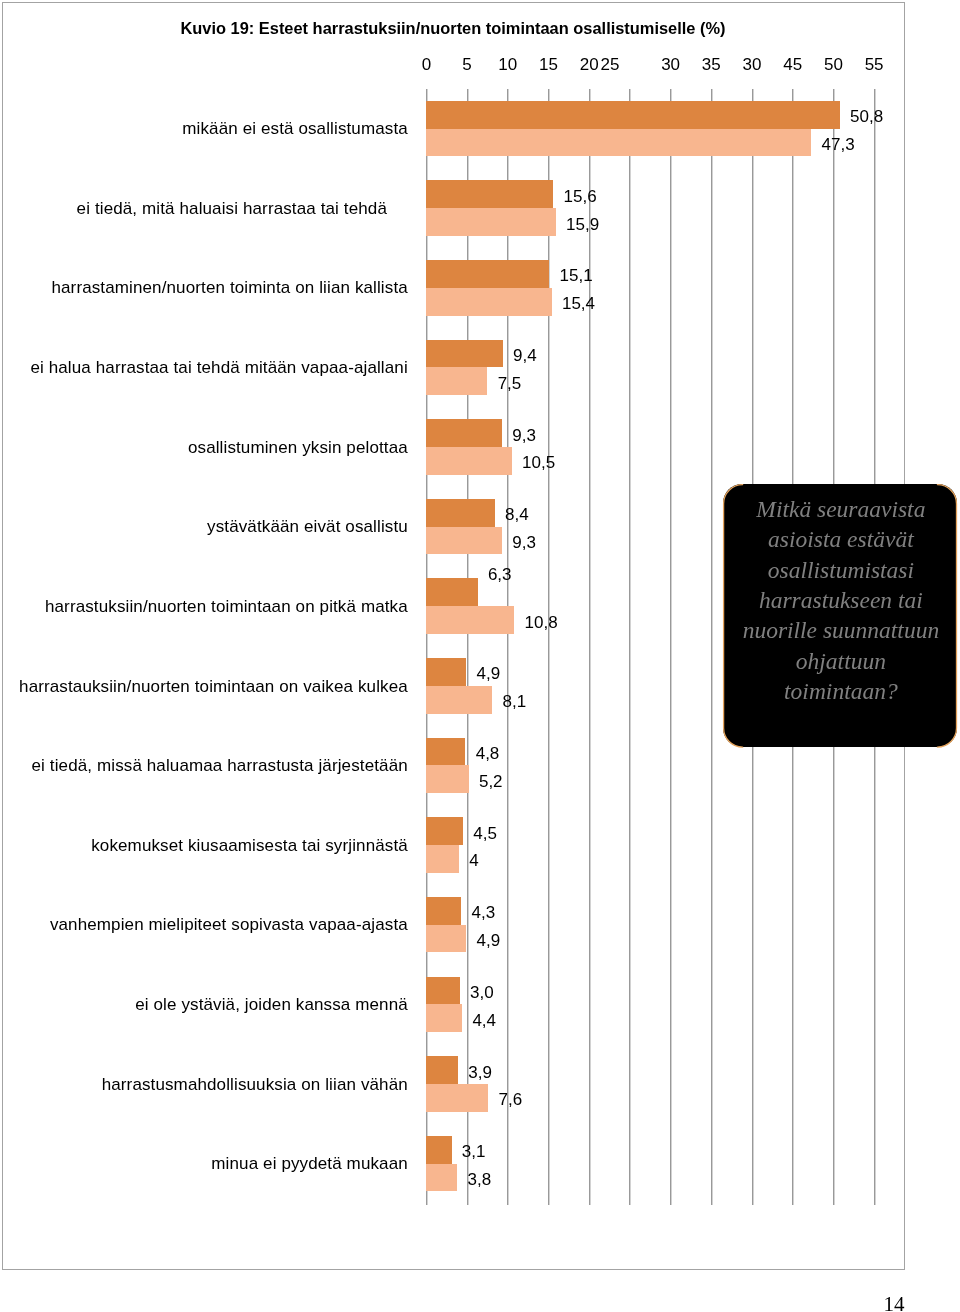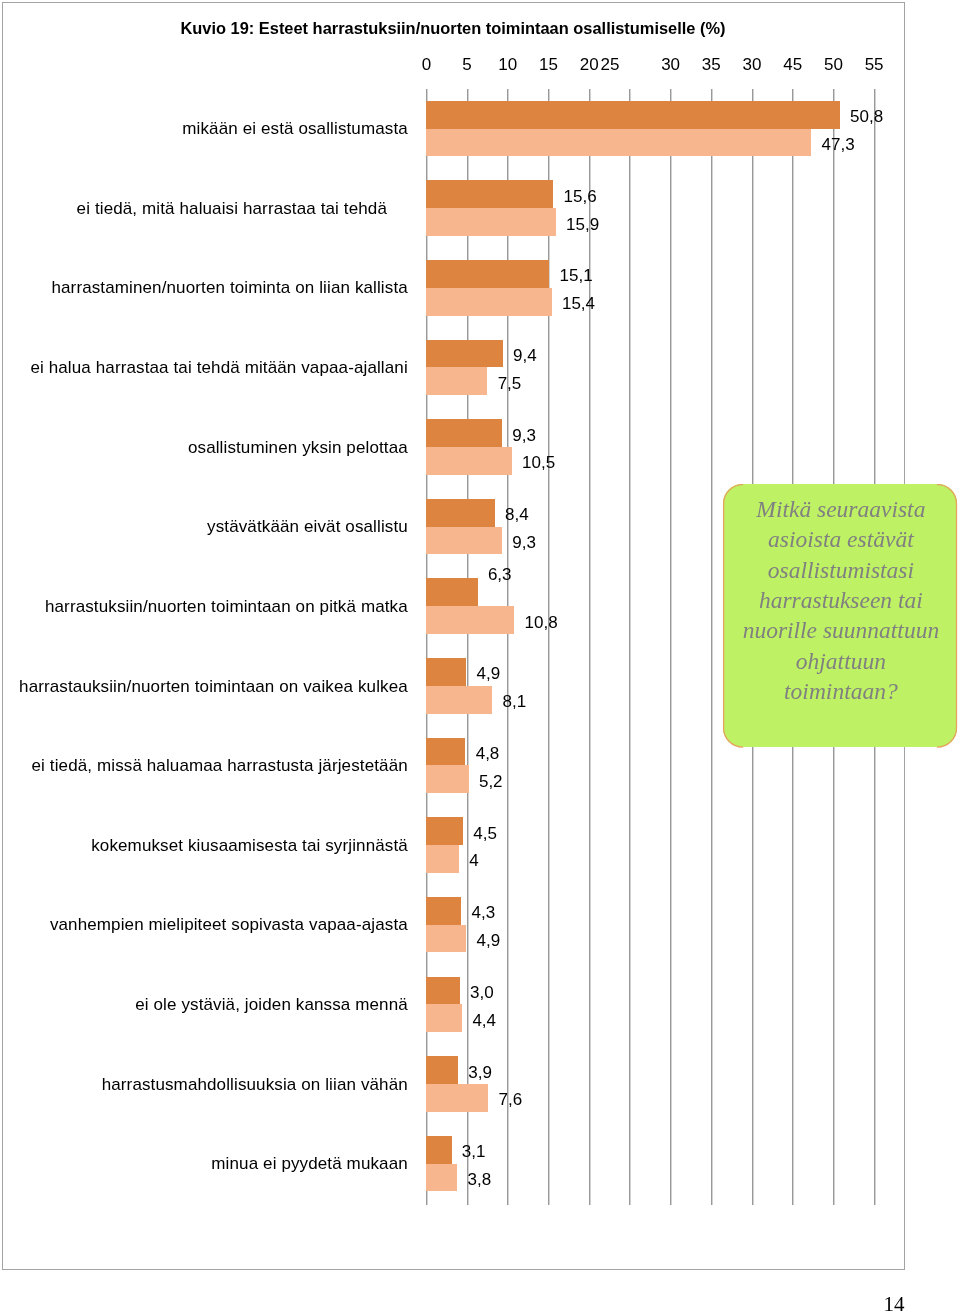--- a/index.html
+++ b/index.html
@@ -43,21 +43,21 @@
   
   #legend{position:absolute;left:237.2px;top:1228.2px;width:440px;
        font-size:17px;line-height:19px;color:#000;white-space:nowrap;}
   .legend-item{display:inline-block;white-space:nowrap;}
   .legend-swatch{display:inline-block;width:10.7px;height:10.6px;vertical-align:-0.5px;
        margin-right:4.4px;}
   .legend-gap{display:inline-block;width:34.4px;}
 
   
   #callout{position:absolute;left:722.9px;top:483.6px;width:234.1px;height:263.7px;
-       box-sizing:border-box;background:#bef264;border-radius:19px;}
+       box-sizing:border-box;background:#000000;border-radius:19px;}
   #callout svg{position:absolute;left:0;top:0;overflow:visible;}
   #callout-text{position:absolute;left:17px;width:202px;top:10.6px;text-align:center;
        font-family:"Liberation Serif",serif;font-style:italic;font-size:23.5px;
        line-height:30.3px;color:#808080;}
 
   
   #pagenum{position:absolute;left:0;top:1293.5px;width:904.5px;text-align:right;
        font-family:"Liberation Serif",serif;font-size:21px;line-height:21px;color:#000;}
 </style>
 </head>

